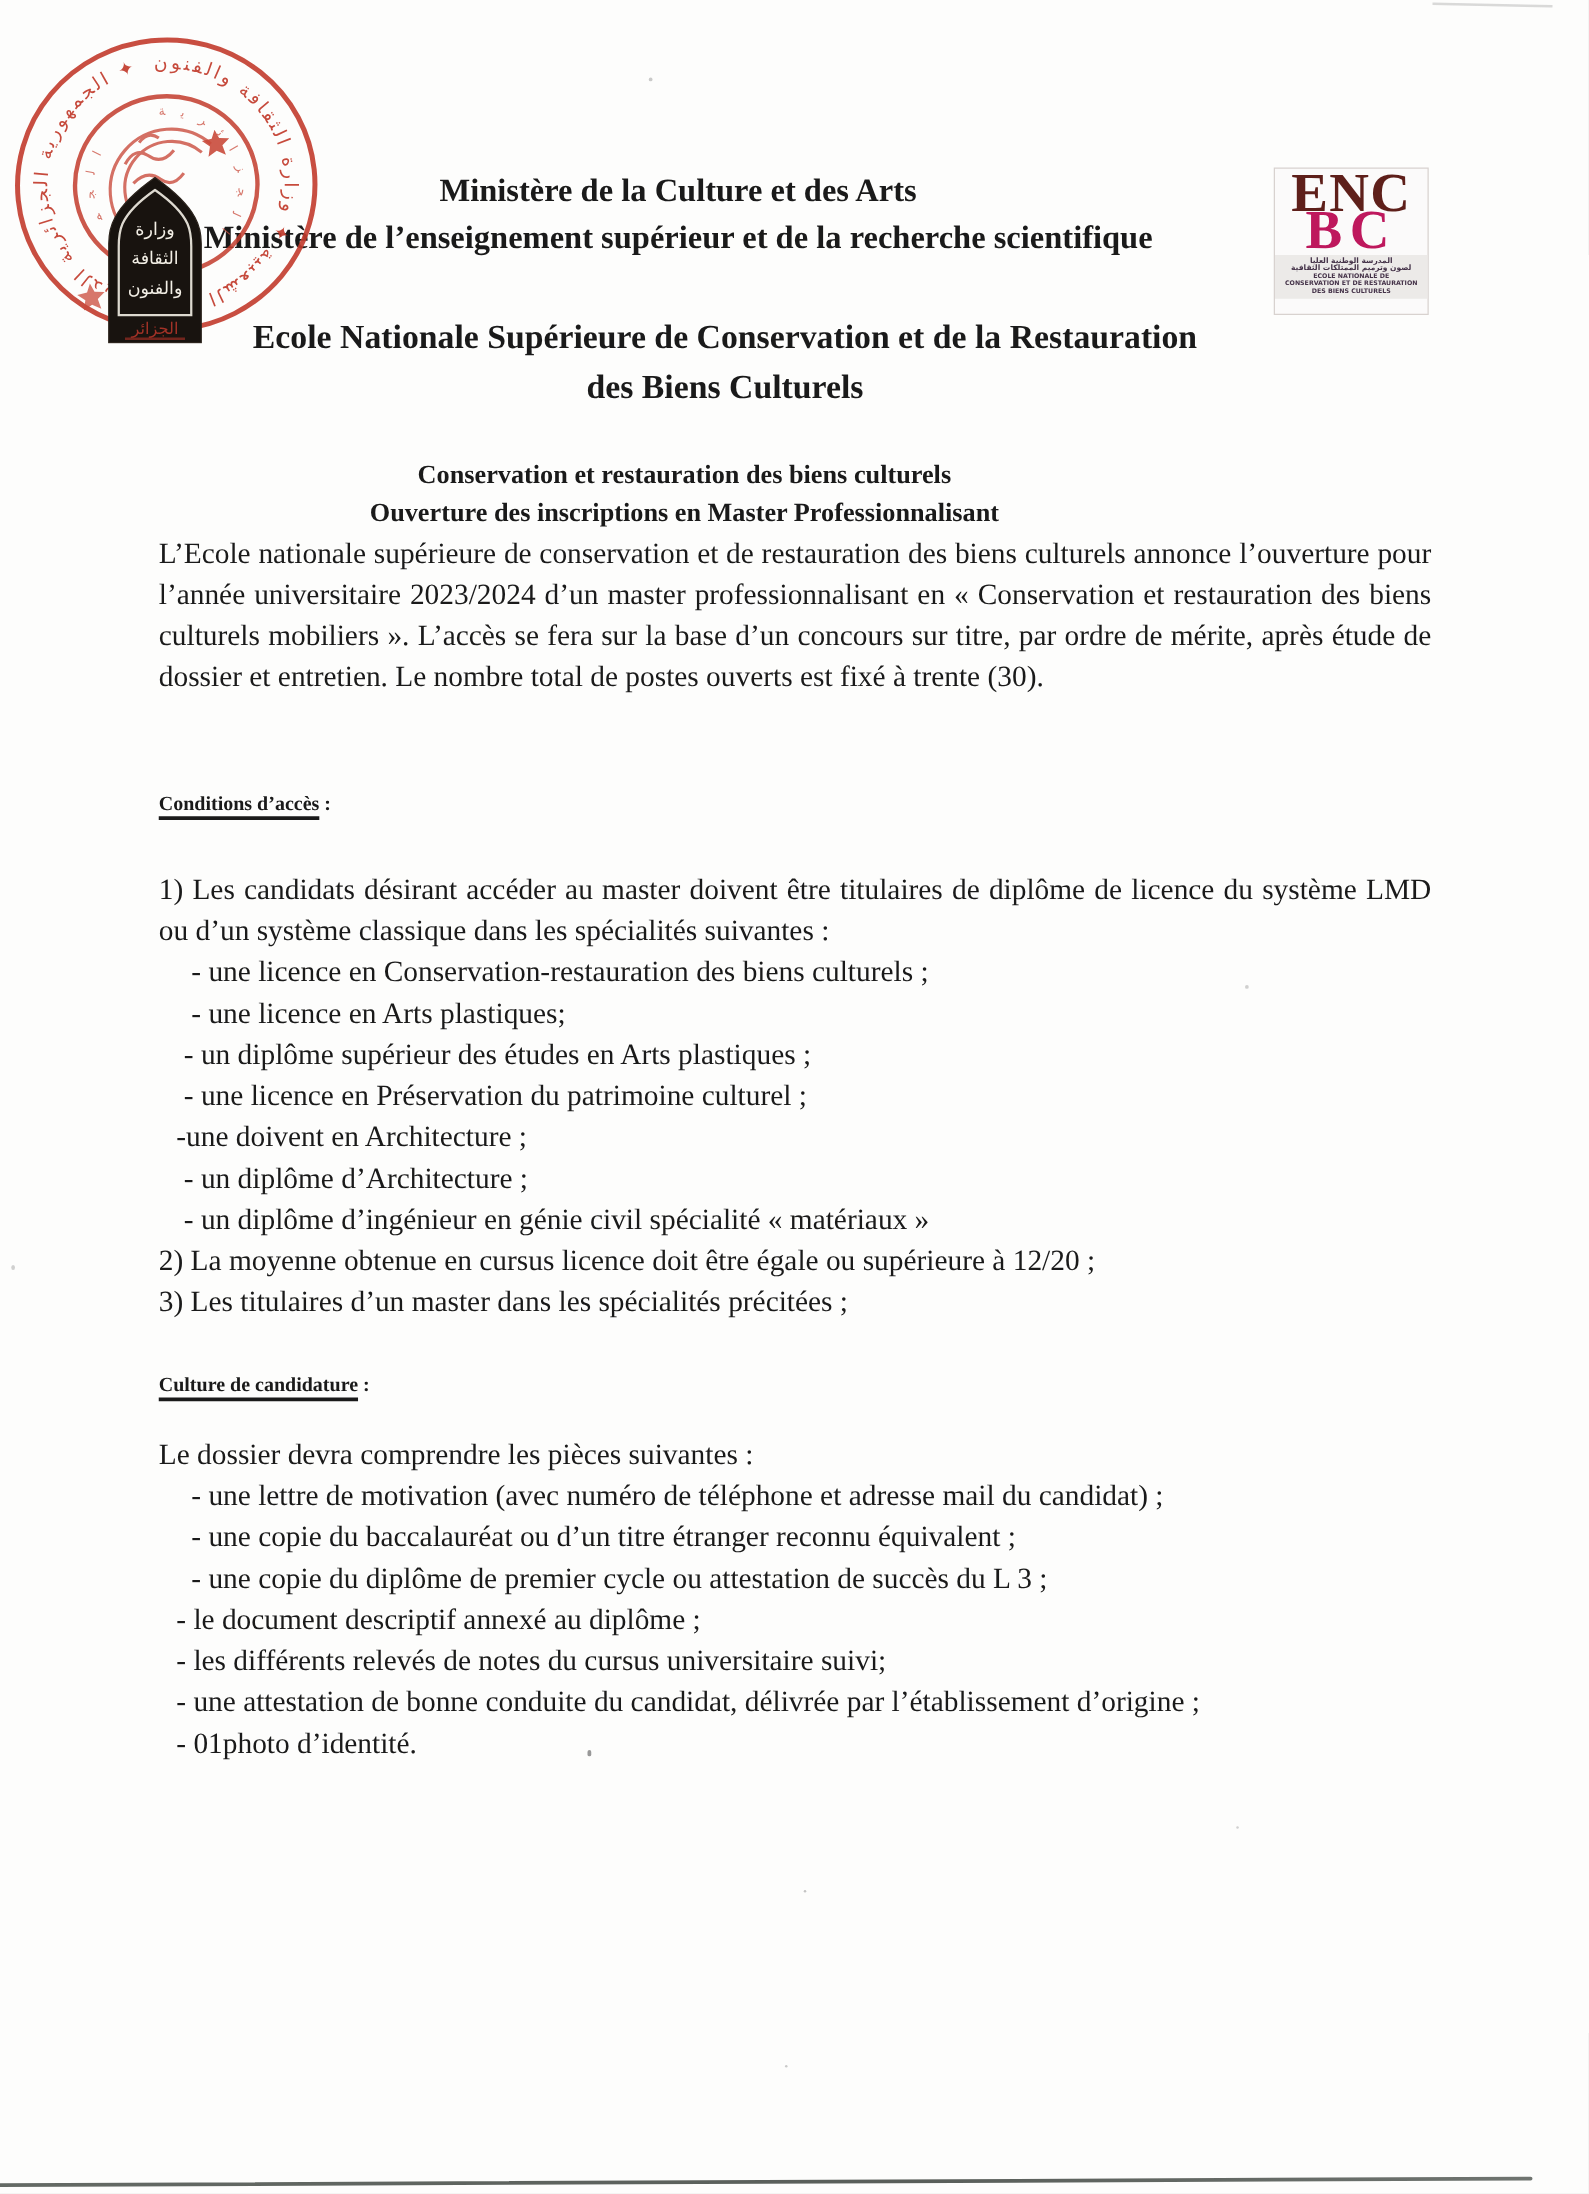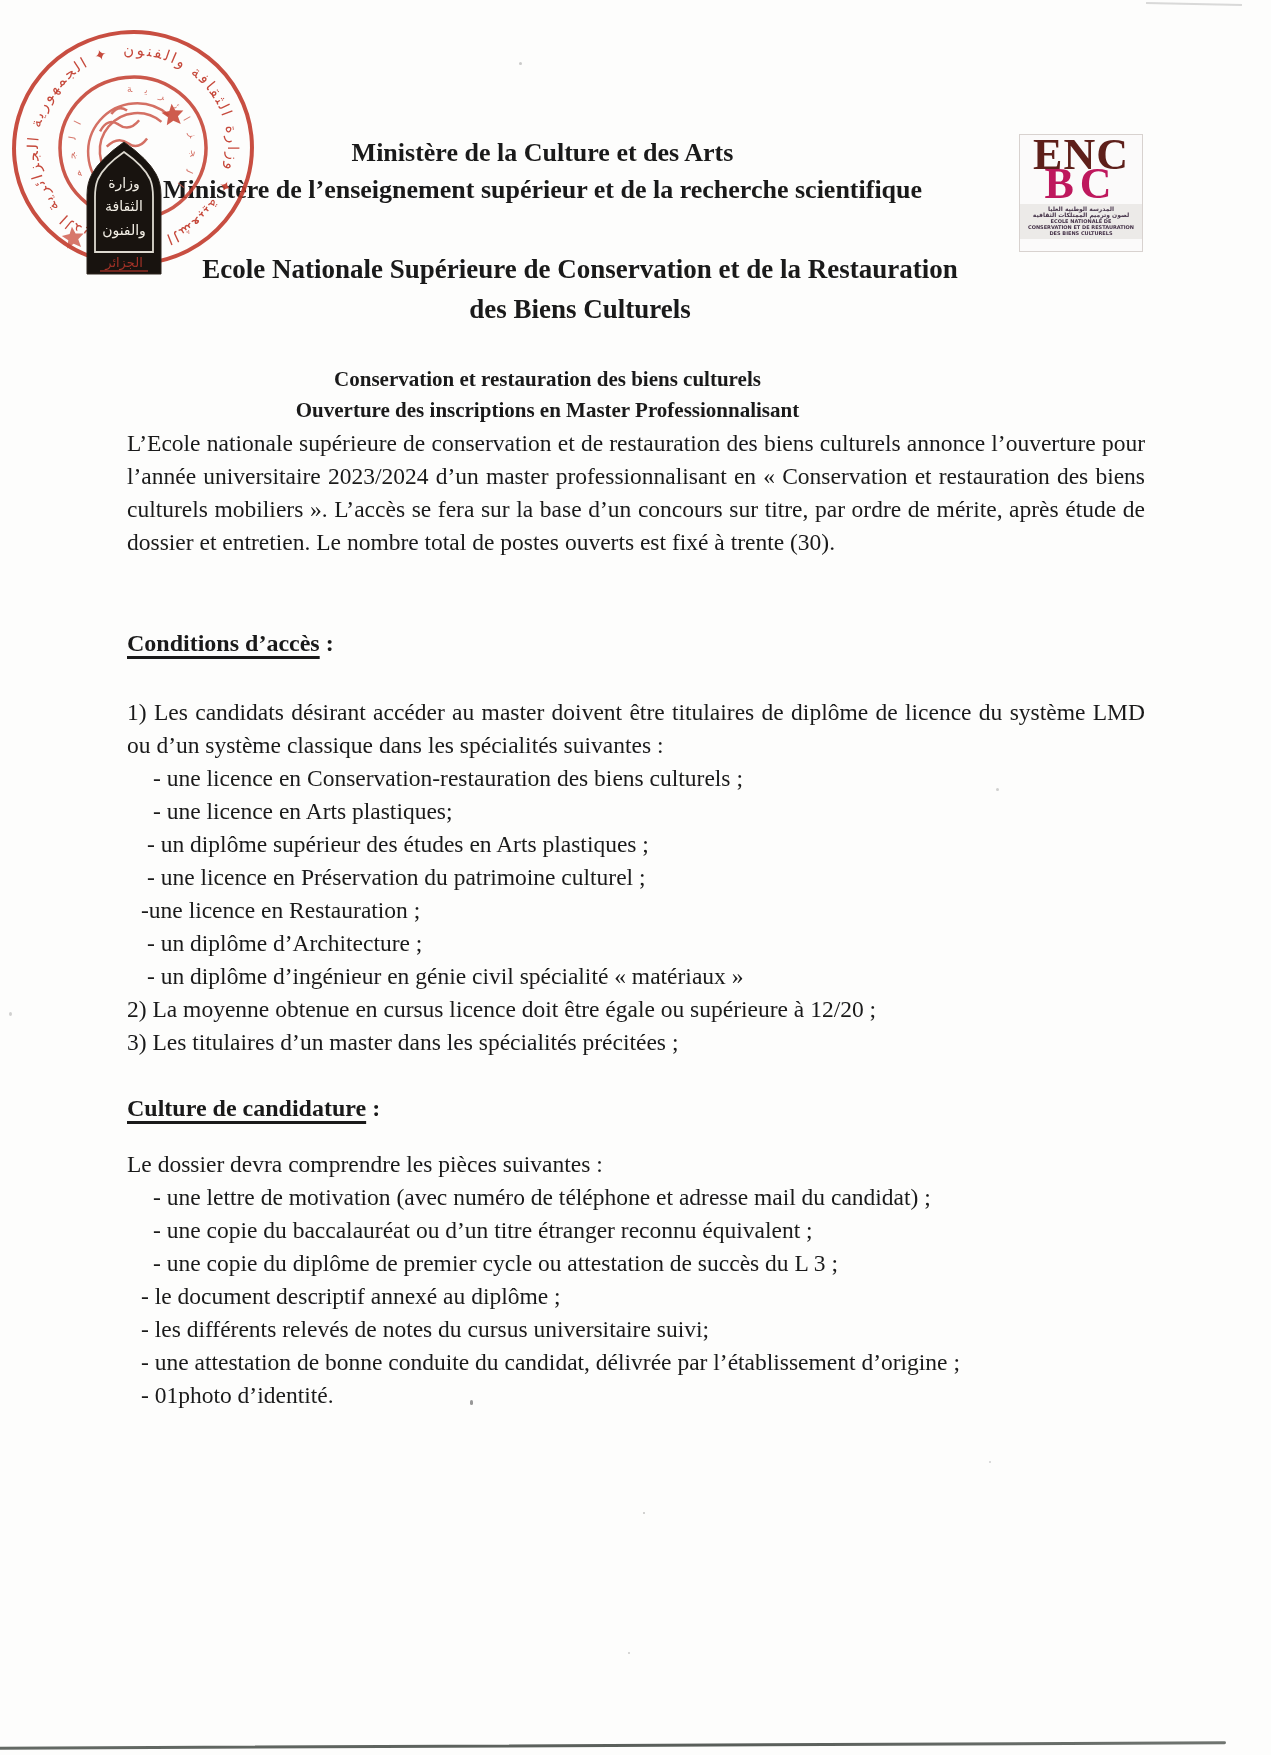--- a/index.html
+++ b/index.html
@@ -26,21 +26,21 @@
     position:absolute; top:364px; left:0; width:1095px;
     text-align:center; font-weight:bold; font-size:21px; line-height:31px;
   }
 
   
   .content {
     position:absolute; top:427px; left:127px; width:1018px;
     font-size:23.5px; line-height:33px;
   }
   .content p { margin:0; text-align:justify; }
-  .sec-head { margin:0; font-size:24px; font-weight:bold; line-height:33px; text-align:left; }
+  .sec-head { margin:0; font-size:16px; font-weight:bold; line-height:33px; text-align:left; }
   .sec-head .u {
     text-decoration:underline;
     text-decoration-thickness:2.5px;
     text-underline-offset:5px;
   }
   .cond-head { margin-top:68px; }
   .cond-intro { margin-top:36px !important; }
   .doss-head { margin-top:33px; }
   .doss-intro { margin-top:23px !important; }
   .li { text-align:left; }
@@ -162,21 +162,21 @@
     <p>L’Ecole nationale supérieure de conservation et de restauration des biens culturels annonce l’ouverture pour l’année universitaire 2023/2024 d’un master professionnalisant en « Conservation et restauration des biens culturels mobiliers ». L’accès se fera sur la base d’un concours sur titre, par ordre de mérite, après étude de dossier et entretien. Le nombre total de postes ouverts est fixé à trente (30).</p>
 
     <div class="sec-head cond-head"><span class="u">Conditions d’accès</span><span> :</span></div>
 
     <p class="cond-intro">1) Les candidats désirant accéder au master doivent être titulaires de diplôme de licence du système LMD ou d’un système classique dans les spécialités suivantes :</p>
 
     <div class="li ind-26">- une licence en Conservation-restauration des biens culturels ;</div>
     <div class="li ind-26">- une licence en Arts plastiques;</div>
     <div class="li ind-20">- un diplôme supérieur des études en Arts plastiques ;</div>
     <div class="li ind-20">- une licence en Préservation du patrimoine culturel ;</div>
-    <div class="li ind-14">-une licence en  Restauration ;</div>
+    <div class="li ind-14">-une doivent en  Architecture ;</div>
     <div class="li ind-20">- un diplôme d’Architecture ;</div>
     <div class="li ind-20">- un diplôme d’ingénieur en génie civil spécialité « matériaux »</div>
     <div class="li">2) La moyenne obtenue en cursus licence doit être égale ou supérieure à 12/20 ;</div>
     <div class="li">3) Les titulaires d’un master dans les spécialités précitées ;</div>
 
     <div class="sec-head doss-head"><span class="u">Culture de candidature</span><span> :</span></div>
 
     <p class="doss-intro li" style="text-align:left;">Le dossier devra comprendre les pièces suivantes :</p>
 
     <div class="li ind-26">- une lettre de motivation (avec numéro de téléphone et adresse mail du candidat) ;</div>

